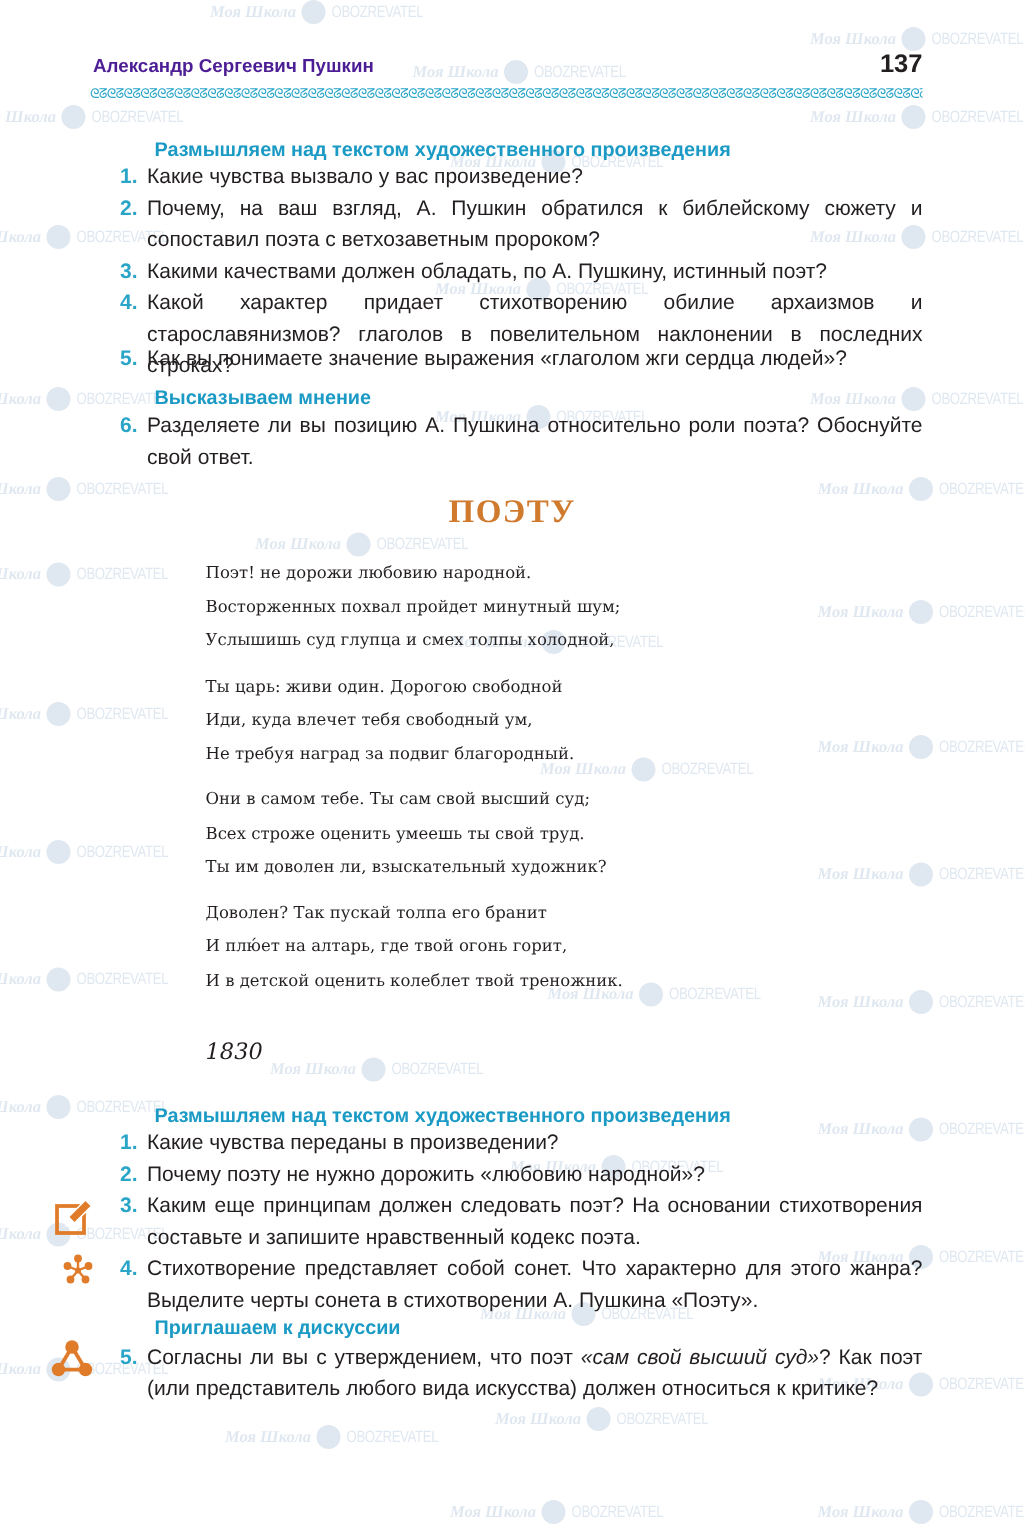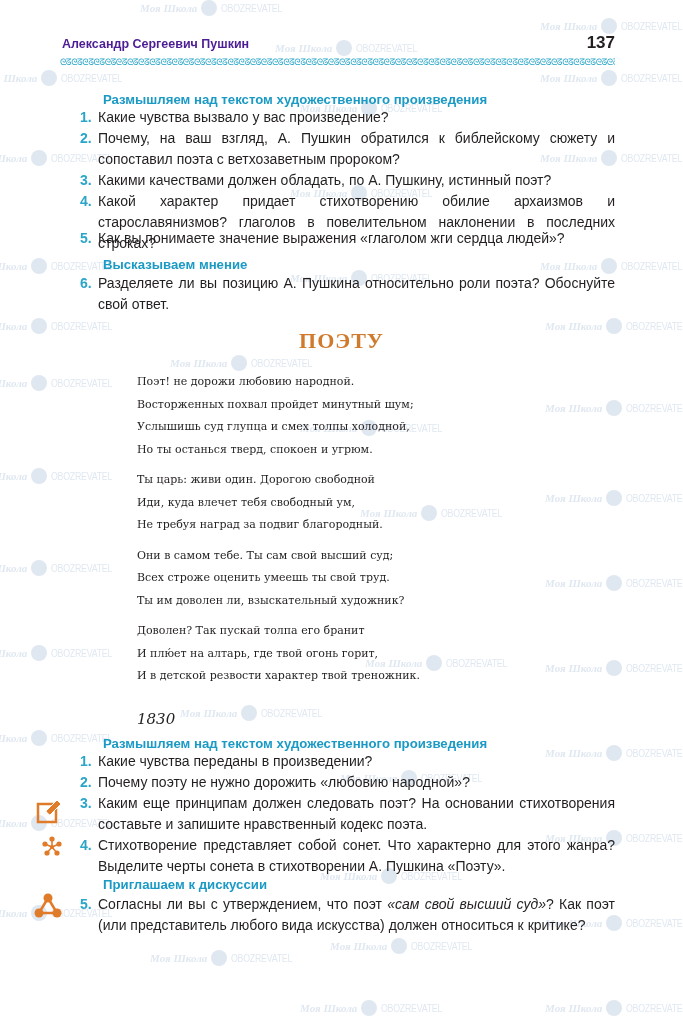--- a/index.html
+++ b/index.html
@@ -32,21 +32,21 @@
   .q .txt i { font-style: italic; }
 
   .poem-title { position: absolute; left: 0; width: 683px; top: 328px; text-align: center;
         font-family: "Liberation Serif", "DejaVu Serif", serif; font-weight: bold;
         font-size: 22px; color: #d07a2e; letter-spacing: 1px; }
   .poem { position: absolute; left: 137px; font-family: "DejaVu Serif", "Liberation Serif", serif;
         font-size: 11px; line-height: 22.5px; color: #231f20; }
   .stanza { margin-bottom: 8px; }
   .stanza div { white-space: nowrap; }
   .poem-year { position: absolute; left: 137px; top: 692px; font-family: "DejaVu Serif", serif;
-        font-style: italic; font-size: 15px; color: #231f20; margin-top: 18px; }
+        font-style: italic; font-size: 15px; color: #231f20; }
 
   .margin-icon { position: absolute; }
 </style>
 </head>
 <body>
 
 <div class="wm-layer">
   <div class="wm" style="left:140px;top:0px">
       <span class="wm-school">Моя Школа</span>
       <span class="wm-circle"></span>
@@ -277,36 +277,35 @@
     <span class="num">6.</span>
     <span class="txt">Разделяете ли вы позицию А. Пушкина относительно роли поэта? Обоснуйте свой ответ.</span>
   </div>
 
   <div class="poem-title">ПОЭТУ</div>
   <div class="poem" style="top:371px">
     <div class="stanza">
       <div>Поэт! не дорожи любовию народной.</div>
       <div>Восторженных похвал пройдет минутный шум;</div>
       <div>Услышишь суд глупца и смех толпы холодной,</div>
-      <div>Но ты останься тверд, спокоен и угрюм.</div>
     </div>
     <div class="stanza">
       <div>Ты царь: живи один. Дорогою свободной</div>
       <div>Иди, куда влечет тебя свободный ум,</div>
       <div>Не требуя наград за подвиг благородный.</div>
     </div>
     <div class="stanza">
       <div>Они в самом тебе. Ты сам свой высший суд;</div>
       <div>Всех строже оценить умеешь ты свой труд.</div>
       <div>Ты им доволен ли, взыскательный художник?</div>
     </div>
     <div class="stanza">
       <div>Доволен? Так пускай толпа его бранит</div>
       <div>И плю́ет на алтарь, где твой огонь горит,</div>
-      <div>И в детской резвости характер твой треножник.</div>
+      <div>И в детской оценить колеблет твой треножник.</div>
     </div>
   </div>
   <div class="poem-year">1830</div>
 
   <div class="section-head" style="top:736px">Размышляем над текстом художественного произведения</div>
   <div class="q" style="top:751px">
     <span class="num">1.</span>
     <span class="txt">Какие чувства переданы в произведении?</span>
   </div>
   <div class="q" style="top:772px">

